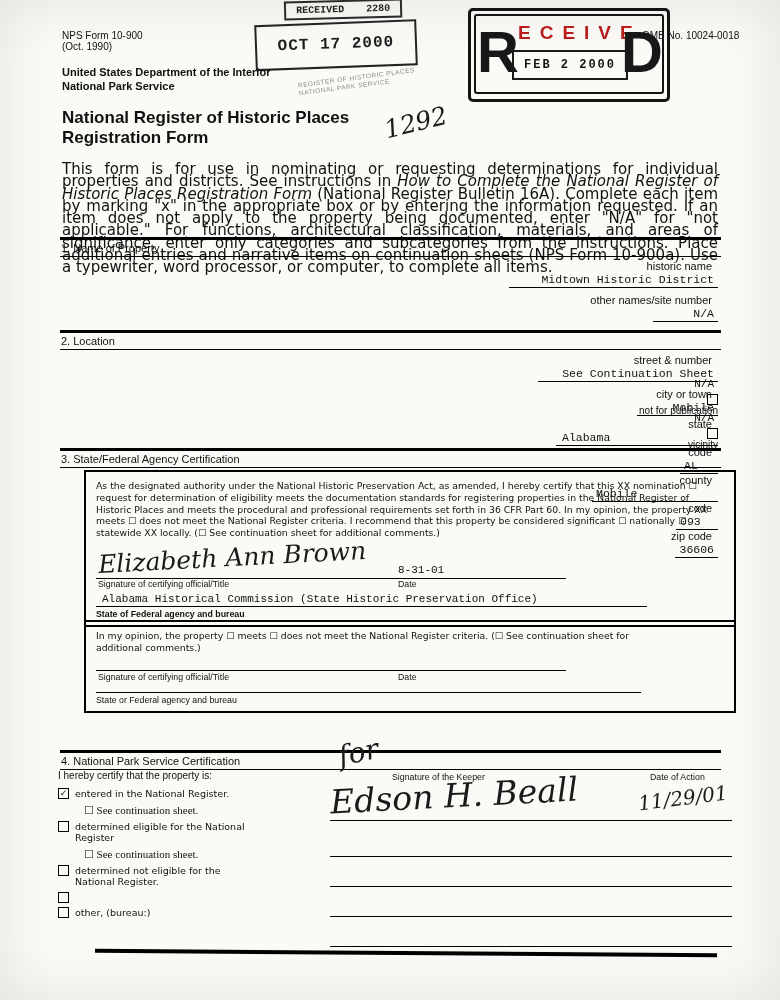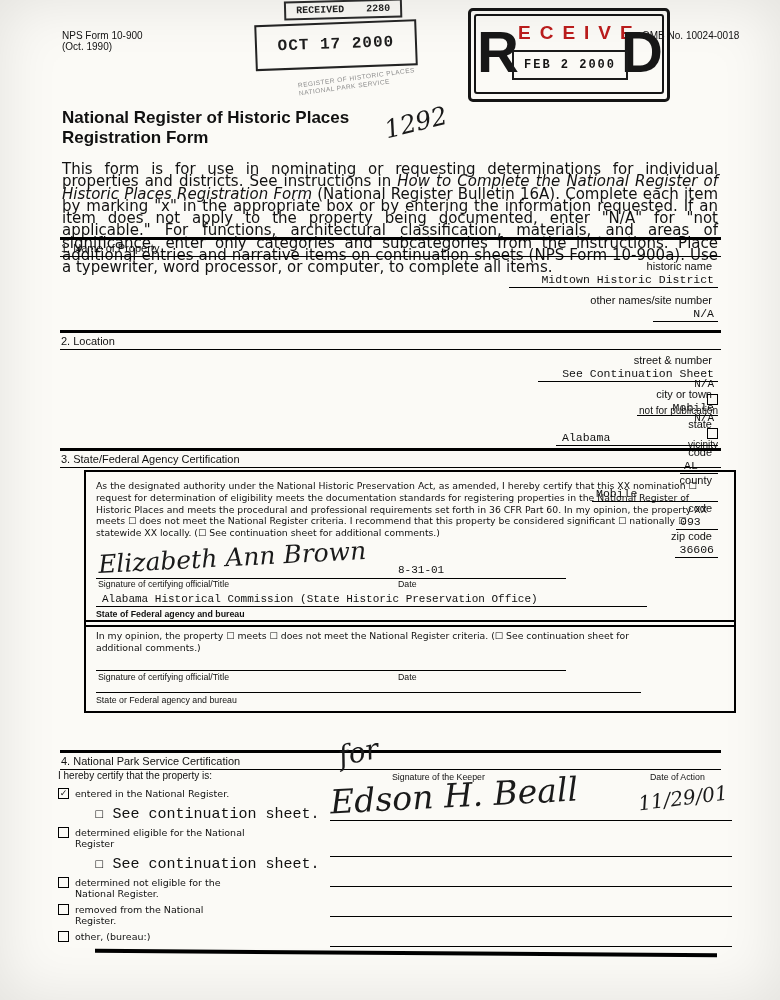--- a/index.html
+++ b/index.html
@@ -19,21 +19,21 @@
   .grow{flex:1;}
   .cb{display:inline-block;width:9px;height:9px;border:1.2px solid #000;background:transparent;flex:none;}
   .cb .mk{display:block;font:700 9px/9px "DejaVu Sans",sans-serif;text-align:center;color:#111;}
   .na{font-family:"Liberation Mono",monospace;font-size:11px;position:relative;top:-4px;margin:0 4px 0 10px;}
   .cbl{font-size:10px;margin-left:4px;white-space:nowrap;padding-bottom:1px;}
   .certp{font-size:9.3px;line-height:11.8px;font-family:"DejaVu Sans",sans-serif;color:#101010;text-align:left;}
   .uline{border-bottom:1.2px solid #000;height:0;}
   .box{border:2px solid #000;background:transparent;}
   .s4item{display:flex;gap:6px;margin-bottom:4px;font-family:"DejaVu Sans",sans-serif;}
   .s4item .lbl{font-size:9.5px;line-height:11.5px;width:170px;}
-  .s4sub{margin:0 0 4px 26px;font-size:15px;font-family:Liberation Mono, monospace;text-align:center;}
+  .s4sub{margin:0 0 4px 26px;font-size:11px;font-family:Liberation Serif, serif;}
   .s4sub:empty{display:none;}
   .stampA{transform:rotate(-1.5deg);}
   .stampA .r1{display:flex;gap:22px;border:2px solid #2a2a2a;width:max-content;
               padding:2px 10px;margin-left:30px;font:700 10px "Liberation Mono",monospace;color:#222;}
   .stampA .r2{border:2px solid #232323;width:158px;margin-top:3px;text-align:center;
               padding:11px 0 13px;font:700 16px "Liberation Mono",monospace;letter-spacing:1px;color:#1d1d1d;
               transform:rotate(-0.6deg);}
   .stampA .r3{margin:5px 0 0 42px;font-size:6.5px;line-height:8px;color:#8d8d8d;
               transform:rotate(-6deg);letter-spacing:0.5px;}
   .stampB{width:196px;height:88px;border:3px solid #141414;border-radius:5px;}
@@ -70,20 +70,24 @@
 
   <div class="abs stampB" style="left:468px;top:8px;">
     <div class="inner">
       <span class="bigL">R</span>
       <span class="mid">ECEIVE</span>
       <span class="bigR">D</span>
       <div class="dbox">FEB 2  2000</div>
     </div>
   </div>
 
+  <div class="abs b" style="left:62px;top:66px;font-size:11px;line-height:13.5px;">
+    <div>United States Department of the Interior</div>
+    <div>National Park Service</div>
+  </div>
 
   <div class="abs b" style="left:62px;top:108px;font-size:17px;line-height:19.5px;">
     <div>National Register of Historic Places</div>
     <div>Registration Form</div>
   </div>
 
   <div class="abs script" style="left:384px;top:108px;font-size:25px;transform:rotate(-14deg);">1292</div>
 
   <div class="abs" style="left:62px;top:163px;width:656px;font-size:15px;line-height:12.3px;text-align:justify;font-family:'DejaVu Sans',sans-serif;">
     <span>This form is for use in nominating or requesting determinations for individual properties and districts. See instructions in </span><span style="font-style:italic;">How to Complete the National Register of Historic Places Registration Form</span><span> (National Register Bulletin 16A). Complete each item by marking "x" in the appropriate box or by entering the information requested. If an item does not apply to the property being documented, enter "N/A" for "not applicable." For functions, architectural classification, materials, and areas of significance, enter only categories and subcategories from the instructions. Place additional entries and narrative items on continuation sheets (NPS Form 10-900a). Use a typewriter, word processor, or computer, to complete all items.</span>
@@ -191,21 +195,20 @@
       <span class="cb">
           <span class="mk"></span>
         </span>
       <span class="lbl">determined not eligible for the National Register.</span>
     </div>
 
     <div class="s4item">
       <span class="cb">
           <span class="mk"></span>
         </span>
-      <span class="lbl">removed from the National Register.</span>
     </div>
 
     <div class="s4item">
       <span class="cb">
           <span class="mk"></span>
         </span>
       <span class="lbl">other, (bureau:)</span>
     </div>
   </div>
 

